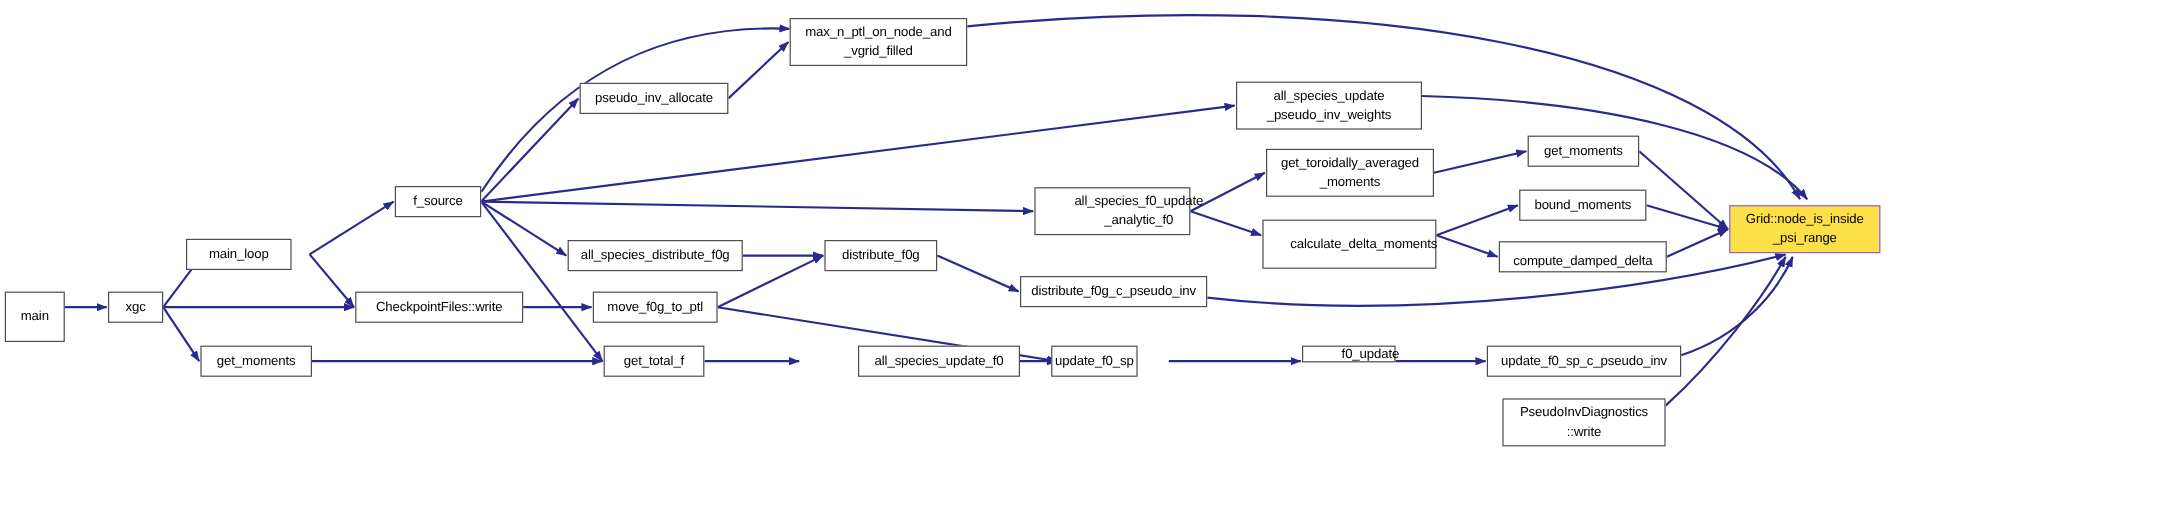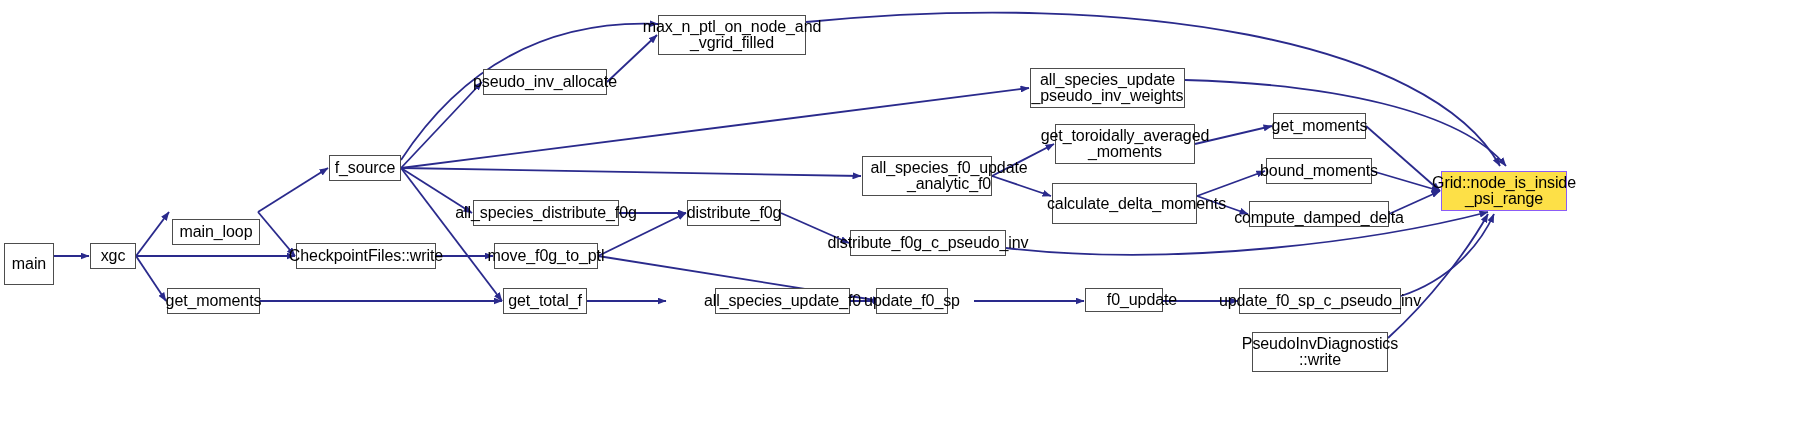--- a/index.html
+++ b/index.html
@@ -22,21 +22,21 @@
   .node{
     position:absolute;
     box-sizing:border-box;
     border:1px solid #4d4d4d;
     background:#ffffff;
     display:flex;
     align-items:center;
     justify-content:center;
     text-align:center;
     color:#000000;
-    font-size:16px;
+    font-size:11px;
     line-height:16px;
     letter-spacing:-0.1px;
     white-space:pre-line;
     z-index:5;
   }
   .node.highlight{
     background:#fde047;
     border:1px solid #8b5cf6;
   }
   .node-label{
@@ -87,21 +87,21 @@
       <path d="M 401 160 C 470 55 560 20 658 24" fill="none" stroke="#2a2a8c" stroke-width="1.8" marker-end="url(#arrowhead)"></path>
       <path d="M 806 22 C 1130 -10 1430 40 1500 166" fill="none" stroke="#2a2a8c" stroke-width="1.8" marker-end="url(#arrowhead)"></path>
       <path d="M 1185 80 C 1330 84 1460 110 1506 166" fill="none" stroke="#2a2a8c" stroke-width="1.8" marker-end="url(#arrowhead)"></path>
       <path d="M 1006 248 C 1180 268 1380 240 1488 212" fill="none" stroke="#2a2a8c" stroke-width="1.8" marker-end="url(#arrowhead)"></path>
       <path d="M 1401 296 C 1450 280 1480 245 1494 214" fill="none" stroke="#2a2a8c" stroke-width="1.8" marker-end="url(#arrowhead)"></path>
       <path d="M 1388 338 C 1430 300 1468 250 1488 214" fill="none" stroke="#2a2a8c" stroke-width="1.8" marker-end="url(#arrowhead)"></path>
     </svg>
   <div id="node-layer">
       <div class="node" style="left: 4px; top: 243px; width: 50px; height: 42px; text-align: center;"><span class="node-label">main</span></div>
       <div class="node" style="left: 90px; top: 243px; width: 46px; height: 26px;"><span class="node-label">xgc</span></div>
-      <div class="node" style="left: 172px; top: 199px; width: 88px; height: 26px; margin-top: 20px;"><span class="node-label">main_loop</span></div>
+      <div class="node" style="left: 155px; top: 199px; width: 88px; height: 26px;"><span class="node-label">main_loop</span></div>
       <div class="node" style="left: 167px; top: 288px; width: 93px; height: 26px;"><span class="node-label">get_moments</span></div>
       <div class="node" style="left: 329px; top: 155px; width: 72px; height: 26px;"><span class="node-label">f_source</span></div>
       <div class="node" style="left: 296px; top: 243px; width: 140px; height: 26px;"><span class="node-label">CheckpointFiles::write</span></div>
       <div class="node" style="left: 483px; top: 69px; width: 124px; height: 26px;"><span class="node-label">pseudo_inv_allocate</span></div>
       <div class="node" style="left: 658px; top: 15px; width: 148px; height: 40px;"><span class="node-label">max_n_ptl_on_node_and
 _vgrid_filled</span></div>
       <div class="node" style="left: 473px; top: 200px; width: 146px; height: 26px;"><span class="node-label">all_species_distribute_f0g</span></div>
       <div class="node" style="left: 494px; top: 243px; width: 104px; height: 26px;"><span class="node-label">move_f0g_to_ptl</span></div>
       <div class="node" style="left: 503px; top: 288px; width: 84px; height: 26px;"><span class="node-label">get_total_f</span></div>
       <div class="node" style="left: 687px; top: 200px; width: 94px; height: 26px;"><span class="node-label">distribute_f0g</span></div>
@@ -111,20 +111,20 @@
 _pseudo_inv_weights</span></div>
       <div class="node" style="left: 862px; top: 156px; width: 130px; height: 40px; padding-left: 44px;"><span class="node-label">all_species_f0_update
 _analytic_f0</span></div>
       <div class="node" style="left: 1055px; top: 124px; width: 140px; height: 40px;"><span class="node-label">get_toroidally_averaged
 _moments</span></div>
       <div class="node" style="left: 1052px; top: 183px; width: 145px; height: 41px; padding-left: 24px;"><span class="node-label">calculate_delta_moments</span></div>
       <div class="node" style="left: 876px; top: 288px; width: 72px; height: 26px;"><span class="node-label">update_f0_sp</span></div>
       <div class="node" style="left: 1273px; top: 113px; width: 93px; height: 26px;"><span class="node-label">get_moments</span></div>
       <div class="node" style="left: 1266px; top: 158px; width: 106px; height: 26px;"><span class="node-label">bound_moments</span></div>
       <div class="node" style="left: 1249px; top: 201px; width: 140px; height: 26px; align-items: flex-end;"><span class="node-label">compute_damped_delta</span></div>
-      <div class="node" style="left: 1085px; top: 288px; width: 78px; height: 24px; padding-left: 36px;"><span class="node-label">f0_update</span></div>
+      <div class="node" style="left: 1085px; top: 288px; width: 78px; height: 14px; padding-left: 36px;"><span class="node-label">f0_update</span></div>
       <div class="node" style="left: 1239px; top: 288px; width: 162px; height: 26px;"><span class="node-label">update_f0_sp_c_pseudo_inv</span></div>
       <div class="node" style="left: 1252px; top: 332px; width: 136px; height: 40px;"><span class="node-label">PseudoInvDiagnostics
 ::write</span></div>
       <div class="node highlight" style="left: 1441px; top: 171px; width: 126px; height: 40px;"><span class="node-label">Grid::node_is_inside
 _psi_range</span></div>
     </div>
 </div>
 
 </body></html>

